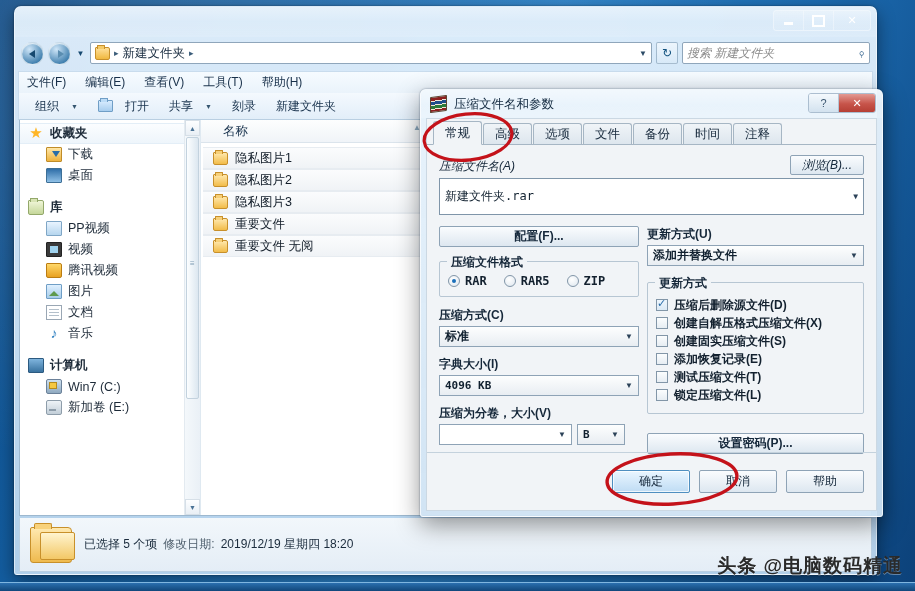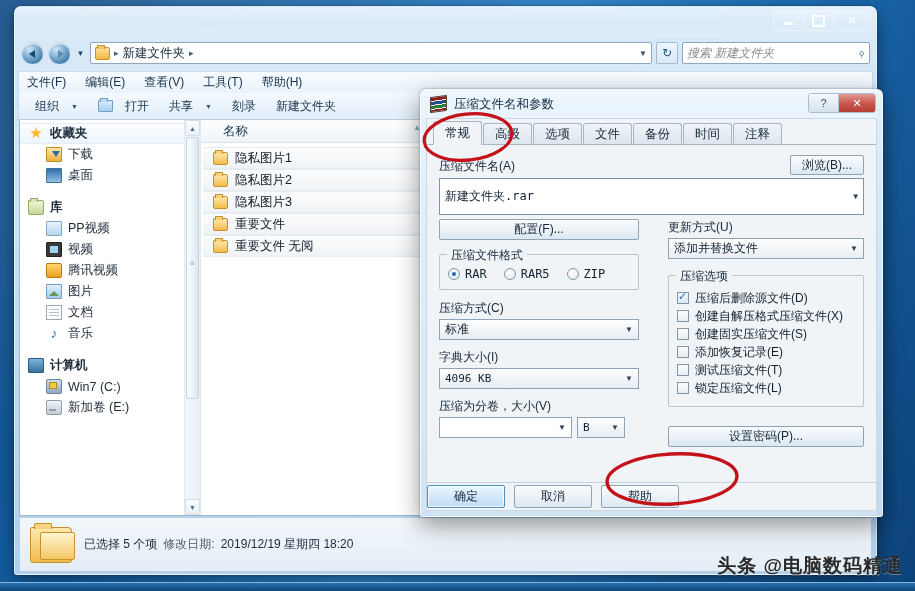--- a/index.html
+++ b/index.html
@@ -348,23 +348,23 @@
     border: 1px solid #8296a8; position: relative;
   }
   .cbox.on { background: linear-gradient(180deg,#eef6fd,#dbe9f5); }
   .cbox.on:after {
     content:"✓"; position:absolute; left:0px; top:-3px; font-size:11px; color:#2a6ca8;
     font-family:"DejaVu Sans", sans-serif;
   }
   .mono { font-family: "DejaVu Sans Mono", monospace; }
 
   .footer {
-    position: absolute; left: 0; right: 0; bottom: 0; height: 28px;
+    position: absolute; left: 0; right: 0; bottom: 0; height: 58px;
     border-top: 1px solid #c4d2dd;
-    display: flex; align-items: center; 
+    display: flex; align-items: center; justify-content: flex-end;
     gap: 9px; padding-right: 12px;
   }
   .footer .btn { width: 78px; height: 23px; }
 
   
   .annot { position: absolute; pointer-events: none; }
   #annot-tab { left: 415px; top: 108px; }
   #annot-ok  { left: 600px; top: 448px; }
 
   
@@ -571,30 +571,30 @@
       <div class="tab">高级</div>
       <div class="tab">选项</div>
       <div class="tab">文件</div>
       <div class="tab">备份</div>
       <div class="tab">时间</div>
       <div class="tab">注释</div>
     </div>
 
     <div class="rar-inner">
 
-      <div class="rowline" style="margin-bottom:3px;">
+      <div class="rowline" style="margin-bottom:3px;font-style:italic;">
         <span class="lbl-s">压缩文件名(A)</span>
         <div class="btn" style="width:74px;height:20px;">浏览(B)...</div>
       </div>
       <div class="textin" style="width:100%;">
         <span>新建文件夹.rar</span>
         <span class="caret">▼</span>
       </div>
 
-      <div style="display:flex; gap:29px; margin-top:4px;">
+      <div style="display:flex; gap:8px; margin-top:11px;font-weight:bold;">
 
         <div style="width:200px; flex:0 0 auto;">
           <div class="btn" style="width:100%;height:21px;margin-bottom:14px;">配置(F)...</div>
 
           <div class="group">
             <span class="gtitle">压缩文件格式</span>
             <div class="radio-row">
               <div class="radio">
                 <span class="rdot on"></span>
                 <span>RAR</span>
@@ -636,21 +636,21 @@
         </div>
 
         <div style="flex:1 1 auto;">
           <div class="lbl-s" style="margin-bottom:2px;">更新方式(U)</div>
           <div class="combo" style="width:100%;">
             <span>添加并替换文件</span>
             <span class="caret">▼</span>
           </div>
 
           <div class="group" style="margin-top:16px; padding:13px 8px 9px 8px;">
-            <span class="gtitle">压缩选项</span>
+            <span class="gtitle">更新方式</span>
             <div class="chk-row">
               <span class="cbox on"></span>
               <span>压缩后删除源文件(D)</span>
             </div>
             <div class="chk-row">
               <span class="cbox"></span>
               <span>创建自解压格式压缩文件(X)</span>
             </div>
             <div class="chk-row">
               <span class="cbox"></span>

